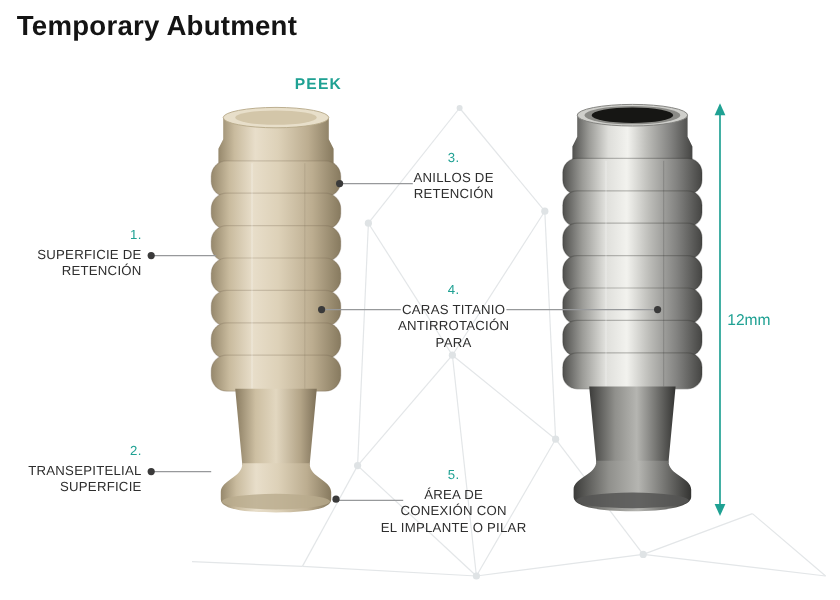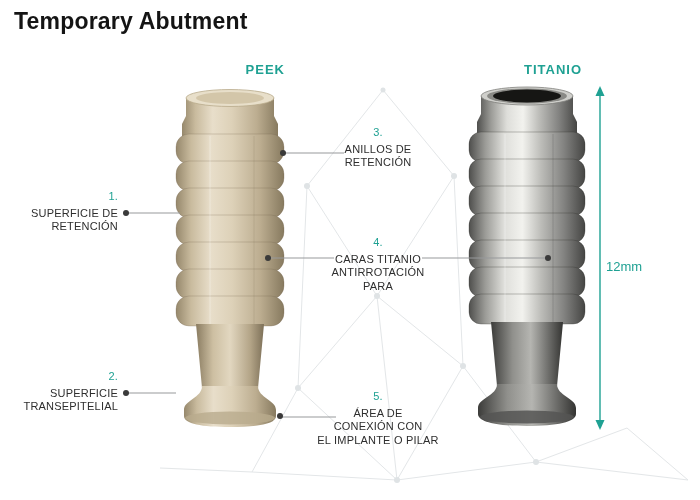--- a/index.html
+++ b/index.html
@@ -63,21 +63,20 @@
     <circle cx="298" cy="388" r="3"></circle>
     <circle cx="463" cy="366" r="3"></circle>
     <circle cx="397" cy="480" r="3"></circle>
     <circle cx="536" cy="462" r="3"></circle>
     <circle cx="383" cy="90" r="2.5"></circle>
   </svg>
 
   <h1 class="title">Temporary Abutment</h1>
 
   <div class="product-label peek-label">PEEK</div>
-  <div class="product-label titanio-label">TITANIO</div>
 
   <svg class="abutment peek" width="116" height="344" viewBox="0 0 116 344">
     <defs>
       <linearGradient id="pg" x1="0" y1="0" x2="1" y2="0">
         <stop offset="0" stop-color="#96886c"></stop>
         <stop offset="0.14" stop-color="#c9bb9e"></stop>
         <stop offset="0.32" stop-color="#e8deca"></stop>
         <stop offset="0.52" stop-color="#ddd1b8"></stop>
         <stop offset="0.78" stop-color="#bcad90"></stop>
         <stop offset="1" stop-color="#877a5f"></stop>
@@ -176,22 +175,22 @@
   </svg>
 
   <div class="annot right a1">
     <div class="num">1.</div>
     <div>SUPERFICIE DE</div>
     <div>RETENCIÓN</div>
   </div>
 
   <div class="annot right a2">
     <div class="num">2.</div>
+    <div>TRANSEPITELIAL</div>
     <div>SUPERFICIE</div>
-    <div>TRANSEPITELIAL</div>
   </div>
 
   <div class="annot center a3">
     <div class="num">3.</div>
     <div>ANILLOS DE</div>
     <div>RETENCIÓN</div>
   </div>
 
   <div class="annot center a4">
     <div class="num">4.</div>

